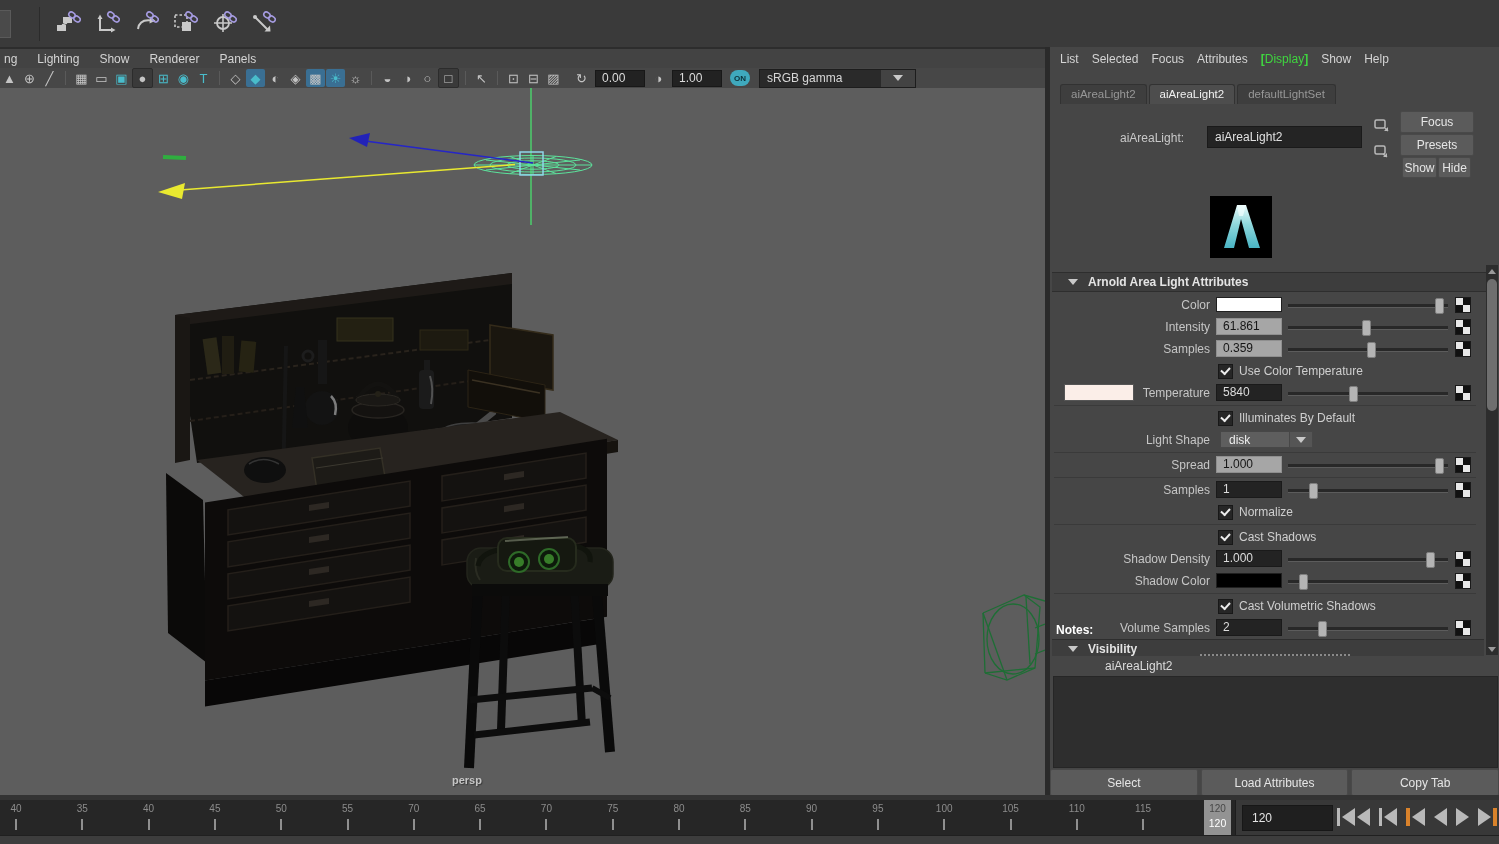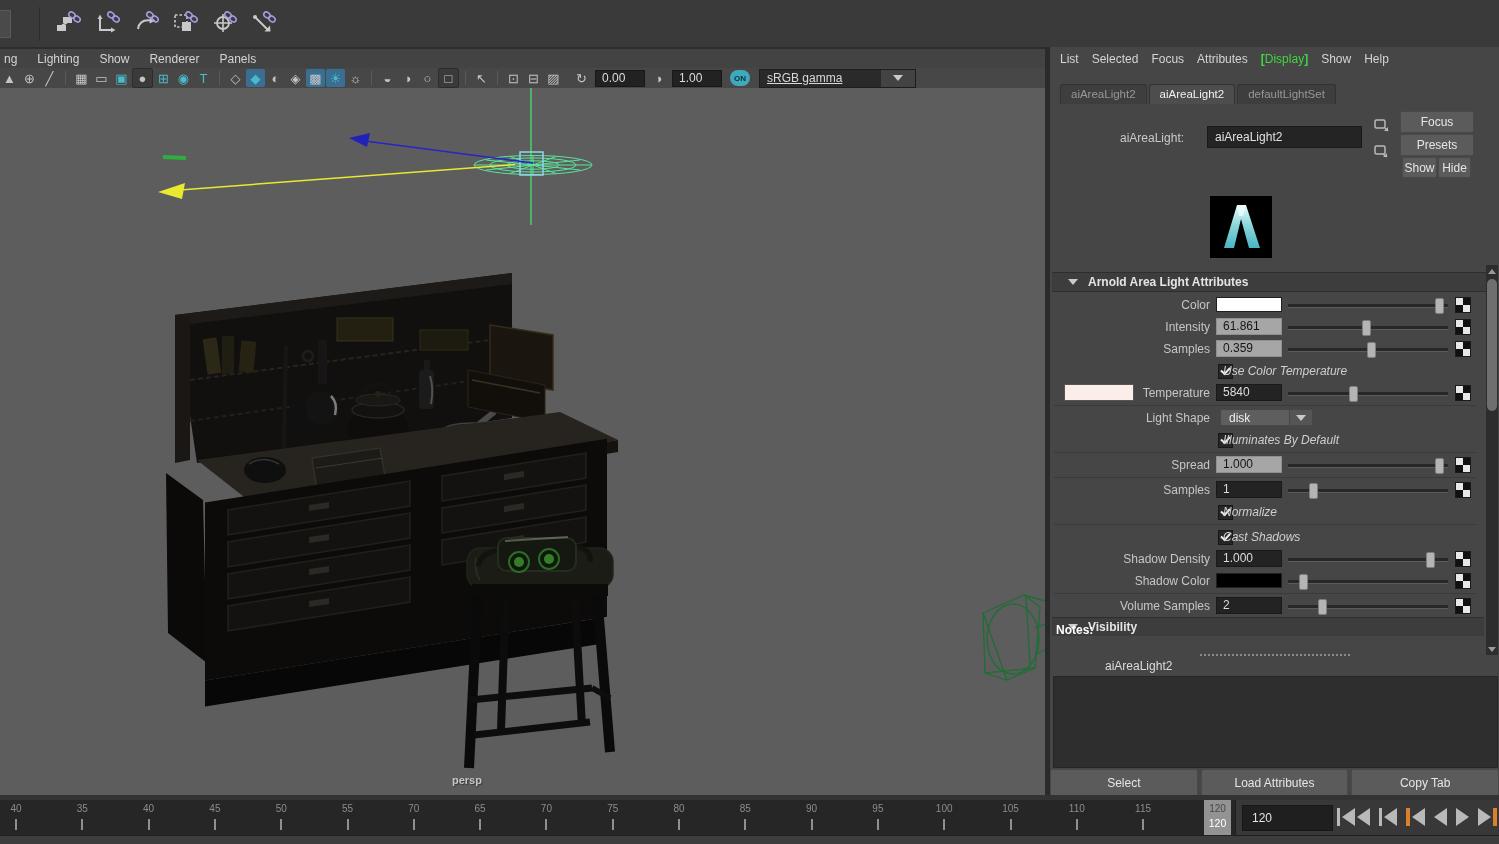--- a/index.html
+++ b/index.html
@@ -22,21 +22,21 @@
        color:#c4c4c4;border-radius:2px;}
   .vpi.teal{color:#49bccb;}
   .vpi.active{background:#3a6f93;}
   .vpi.pressed{background:#3a3a3a;border:1px solid #2c2c2c;}
   .vpi-sep{width:1px;height:14px;background:#5a5a5a;margin:0 5px;}
   .vpfield{width:42px;height:15px;background:#222;border:1px solid #181818;color:#dcdcdc;
            line-height:15px;padding-left:6px;margin:0 3px;}
   .on-btn{width:20px;height:16px;border-radius:8px;background:#3fa9bd;color:#0b3038;font-size:8px;
           font-weight:bold;display:flex;align-items:center;justify-content:center;margin:0 4px;}
   .vt-dd{width:148px;height:17px;background:#2a2a2a;border:1px solid #1d1d1d;color:#d8d8d8;
-         line-height:17px;padding-left:7px;position:relative;margin-left:4px;text-decoration:underline;}
+         line-height:17px;padding-left:7px;position:relative;margin-left:4px;}
   .vt-dd-arrow{position:absolute;right:0;top:0;width:34px;height:17px;background:#434343;
                display:flex;align-items:center;justify-content:center;}
   .tri-down{width:0;height:0;border-left:5px solid transparent;border-right:5px solid transparent;
             border-top:6px solid #c9c9c9;}
   .vp-canvas{left:0;top:88px;width:1045px;height:707px;background:#5d5d5d;overflow:hidden;}
   .persp-label{position:absolute;left:452px;top:686px;font-weight:bold;font-size:11px;color:#c6c6c6;
                text-shadow:1px 1px 1px #3a3a3a;}
   .vsep{left:1045px;top:47px;width:5px;height:748px;background:#2a2a2a;}
   
   .ae{left:1050px;top:47px;width:449px;height:748px;background:#464646;overflow:hidden;}
@@ -67,21 +67,21 @@
   .lswatch{position:absolute;left:14px;top:2px;width:68px;height:15px;border:1px solid #565656;}
   .slider{position:absolute;left:238px;top:10px;width:160px;height:3px;background:#282828;
           border-bottom:1px solid #5c5c5c;}
   .handle{position:absolute;top:-6px;width:7px;height:14px;background:#b4b4b4;border:1px solid #7f7f7f;
           border-radius:2px;}
   .checker{position:absolute;left:405px;top:3px;width:14px;height:14px;border:1px solid #1a1a1a;
            background:conic-gradient(#111 25%,#e8e8e8 0 50%,#111 0 75%,#e8e8e8 0);}
   .cb{position:absolute;left:168px;top:4px;width:13px;height:13px;background:#262626;border:1px solid #181818;}
   .cb.checked::after{content:"";position:absolute;left:2px;top:2px;width:7px;height:4px;
      border-left:2px solid #ececec;border-bottom:2px solid #ececec;transform:rotate(-48deg);}
-  .cblabel{position:absolute;left:173px;top:4px;color:#cfcfcf;font-style:italic;}
+  .cblabel{position:absolute;left:189px;top:4px;color:#cfcfcf;}
   .rdivider{height:3px;position:relative;}
   .rdivider::after{content:"";position:absolute;left:4px;right:10px;top:1px;height:1px;background:#3a3a3a;}
   .dd{position:absolute;left:170px;top:2px;height:17px;display:flex;}
   .dd-main{width:60px;background:#5e5e5e;border:1px solid #474747;color:#eee;line-height:17px;padding-left:8px;}
   .dd-arr{width:22px;background:#555;border:1px solid #474747;border-left:none;display:flex;
           align-items:center;justify-content:center;}
   .dots{position:absolute;left:150px;top:607px;width:150px;border-top:2px dotted #8a8a8a;}
   .notes-lbl{position:absolute;left:6px;top:576px;color:#fff;font-weight:bold;}
   .notes-val{position:absolute;left:55px;top:612px;color:#dcdcdc;}
   .notes-box{position:absolute;left:3px;top:629px;width:443px;height:90px;background:#2e2e2e;
@@ -477,32 +477,32 @@
           <div class="rlabel">Temperature</div>
           <div class="lswatch" style="background: rgb(251, 238, 232);"></div>
           <div class="rfield">5840</div>
           <div class="slider">
             <div class="handle" style="left: 61px;"></div>
           </div>
           <div class="checker"></div>
         </div>
         <div class="rdivider"></div>
         <div class="row">
+          <div class="cb checked"></div>
+          <div class="cblabel">Illuminates By Default</div>
+        </div>
+        <div class="row">
           <div class="rlabel">Light Shape</div>
           <div class="dd">
             <div class="dd-main">disk</div>
             <div class="dd-arr">
               <div class="tri-down"></div>
             </div>
           </div>
         </div>
-        <div class="row">
-          <div class="cb checked"></div>
-          <div class="cblabel">Illuminates By Default</div>
-        </div>
         <div class="rdivider"></div>
         <div class="row">
           <div class="rlabel">Spread</div>
           <div class="rfield keyed">1.000</div>
           <div class="slider">
             <div class="handle" style="left: 147px;"></div>
           </div>
           <div class="checker"></div>
         </div>
         <div class="rdivider"></div>
@@ -533,20 +533,24 @@
         </div>
         <div class="row">
           <div class="rlabel">Shadow Color</div>
           <div class="swatch" style="background: rgb(0, 0, 0);"></div>
           <div class="slider">
             <div class="handle" style="left: 11px;"></div>
           </div>
           <div class="checker"></div>
         </div>
         <div class="rdivider"></div>
+        <div class="row">
+          <div class="cb checked"></div>
+          <div class="cblabel">Cast Volumetric Shadows</div>
+        </div>
         <div class="row">
           <div class="rlabel">Volume Samples</div>
           <div class="rfield">2</div>
           <div class="slider">
             <div class="handle" style="left: 30px;"></div>
           </div>
           <div class="checker"></div>
         </div>
         <div style="position: relative; height: 18px; background: rgb(61, 61, 61); border-top: 1px solid rgb(46, 46, 46); display: flex; align-items: center; margin-left: 2px; width: 432px;">
           <div class="exp-tri"></div>

